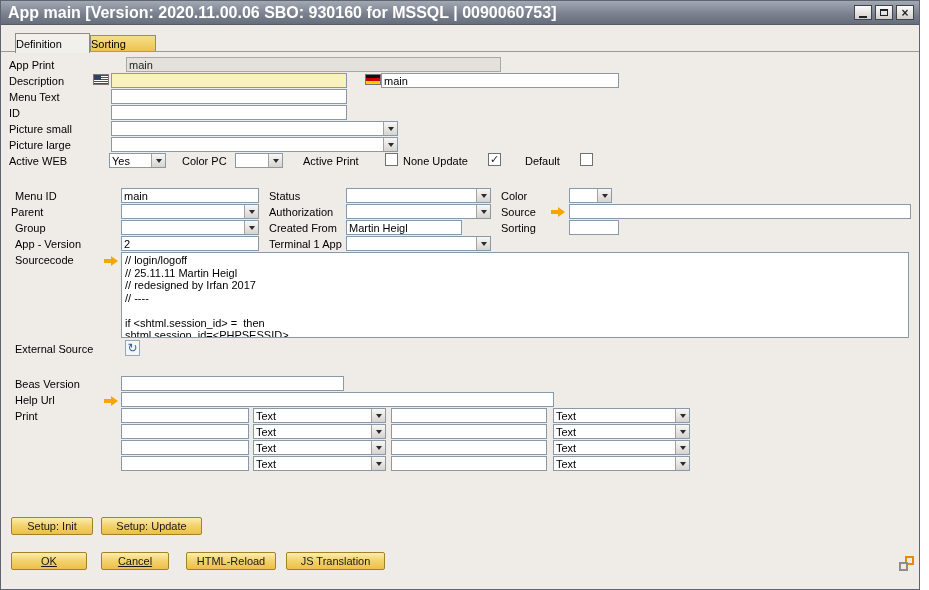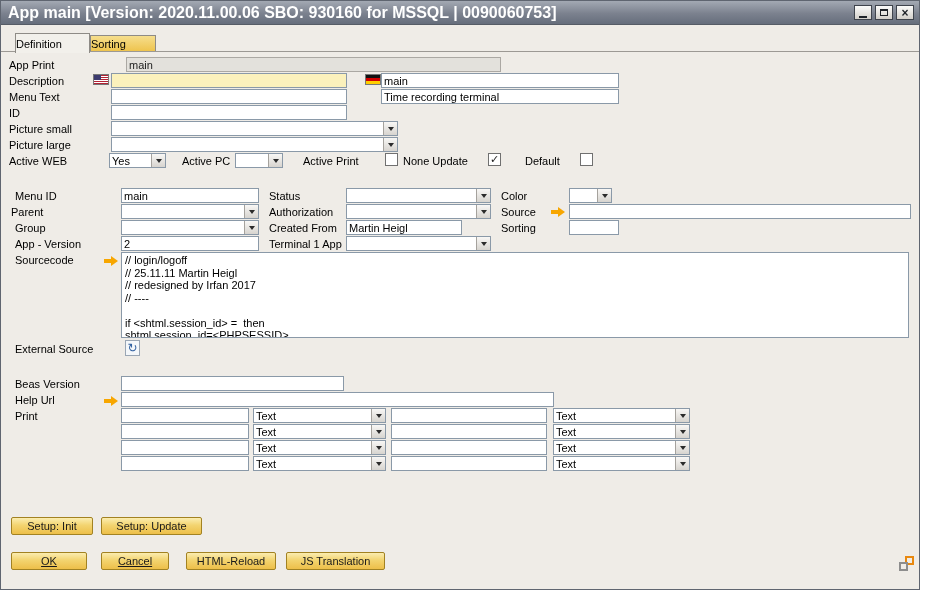--- a/index.html
+++ b/index.html
@@ -92,21 +92,20 @@
   <input class="txt gray" style="left: 125px; top: 56px; width: 375px;" readonly="" value="main">
 
   <span class="lbl" style="left:8px;top:74px">Description</span>
   <span class="flag us" style="left:92px;top:73px"></span>
   <input class="txt yellow" style="left: 110px; top: 72px; width: 236px;" value="">
   <span class="flag de" style="left:364px;top:73px"></span>
   <input class="txt" style="left: 380px; top: 72px; width: 238px;" value="main">
 
   <span class="lbl" style="left:8px;top:90px">Menu Text</span>
   <input class="txt" style="left: 110px; top: 88px; width: 236px;" value="">
-  <input class="txt" style="left: 380px; top: 88px; width: 238px;" value="Time recording terminal">
 
   <span class="lbl" style="left:8px;top:106px">ID</span>
   <input class="txt" style="left: 110px; top: 104px; width: 236px;" value="">
 
   <span class="lbl" style="left:8px;top:122px">Picture small</span>
   <div class="combo" style="left:110px;top:120px;width:287px">
     <span class="val"></span>
     <span class="cbtn"></span>
   </div>
 
@@ -114,21 +113,21 @@
   <div class="combo" style="left:110px;top:136px;width:287px">
     <span class="val"></span>
     <span class="cbtn"></span>
   </div>
 
   <span class="lbl" style="left:8px;top:154px">Active WEB</span>
   <div class="combo" style="left:108px;top:152px;width:57px">
     <span class="val">Yes</span>
     <span class="cbtn"></span>
   </div>
-  <span class="lbl" style="left:181px;top:154px">Active PC</span>
+  <span class="lbl" style="left:181px;top:154px">Color PC</span>
   <div class="combo" style="left:234px;top:152px;width:48px">
     <span class="val"></span>
     <span class="cbtn"></span>
   </div>
   <span class="lbl" style="left:302px;top:154px">Active Print</span>
   <span class="chk" style="left:384px;top:152px"></span>
   <span class="lbl" style="left:402px;top:154px">None Update</span>
   <span class="chk" style="left:487px;top:152px">✓</span>
   <span class="lbl" style="left:524px;top:154px">Default</span>
   <span class="chk" style="left:579px;top:152px"></span>

